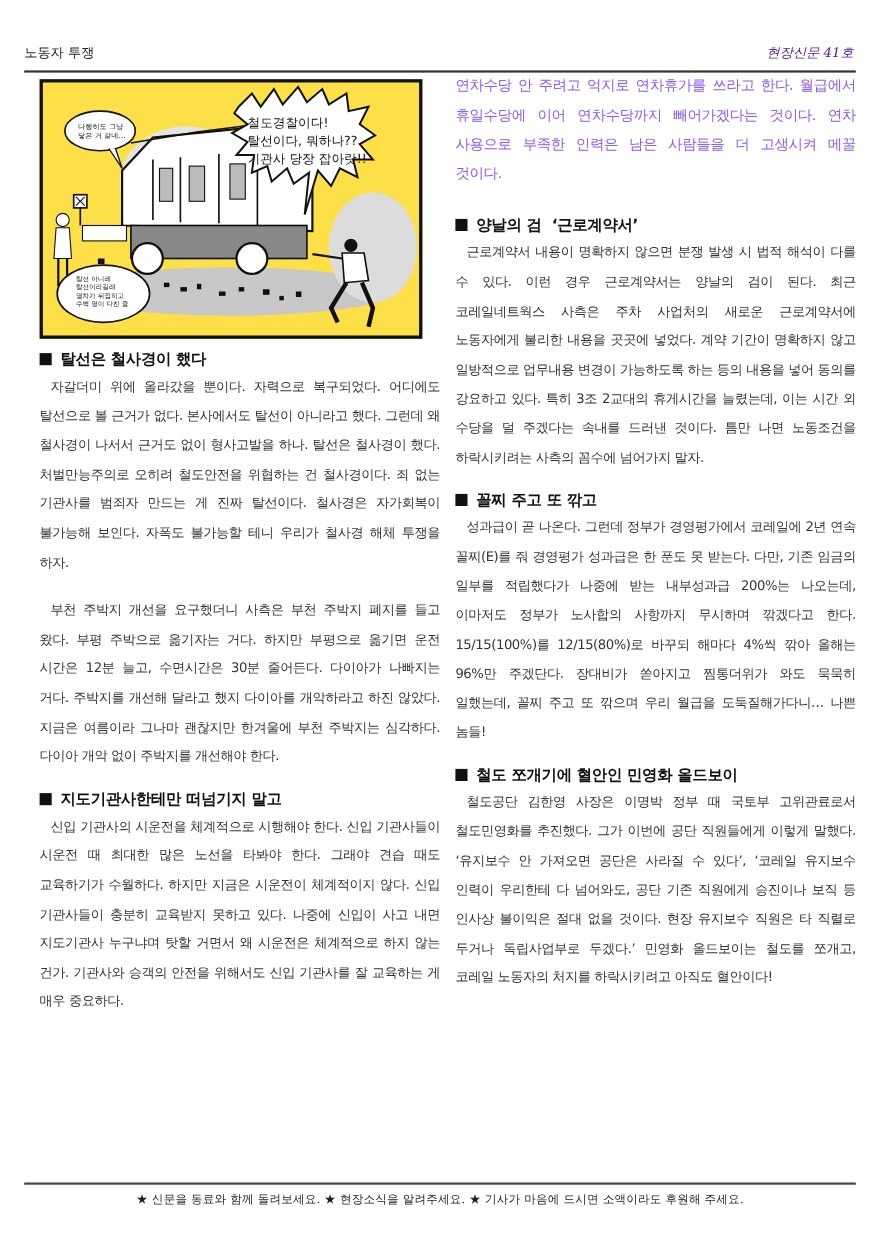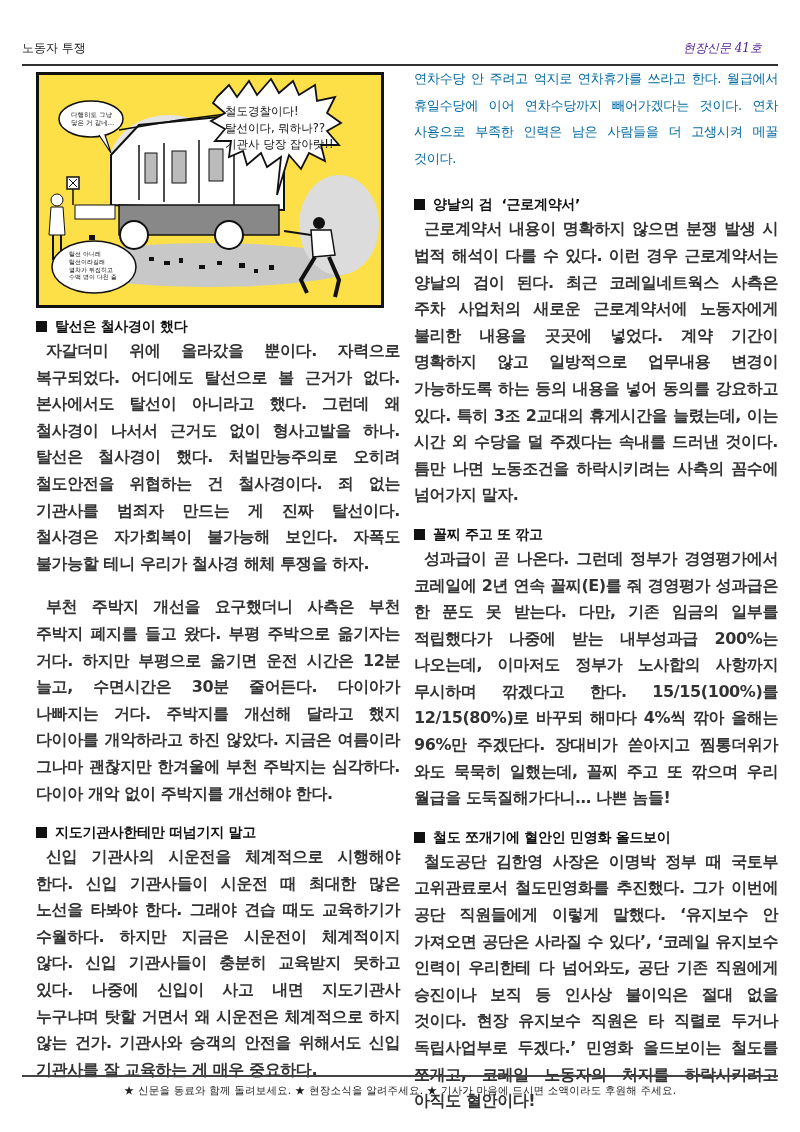--- a/index.html
+++ b/index.html
@@ -1,40 +1,40 @@
 <!DOCTYPE html>
 <html><head>
   <meta charset="utf-8">
   <style>
     html, body { margin: 0; padding: 0; background: #ffffff; }
     body { width: 800px; height: 1132px; position: relative; overflow: hidden;
            font-family: "DejaVu Serif", "Liberation Serif", serif; color: #222; }
-    .header { position: absolute; left: 22px; right: 38px; top: 40px; height: 22px; }
+    .header { position: absolute; left: 22px; right: 24px; top: 40px; height: 22px; }
     .header .left { position: absolute; left: 0; top: 0; font-size: 12px; color: #222; }
     .header .right { position: absolute; right: 0; top: 0; font-size: 12px; color: #4c1d95; font-style: italic; }
     .rule-top { position: absolute; left: 22px; right: 22px; top: 64px; height: 0; border-top: 2px solid #333; }
     .rule-bottom { position: absolute; left: 22px; right: 22px; top: 1075px; height: 0; border-top: 2px solid #444; }
     .footer { position: absolute; left: 0; right: 0; top: 1084px; text-align: center; font-size: 10.5px; color: #222; letter-spacing: 0.2px; }
 
     .col { position: absolute; top: 66px; width: 364px; }
     .col.left { left: 36px; }
     .col.right { left: 414px; top: 66px; }
 
     .comic { position: relative; width: 342px; height: 230px; border: 3px solid #111; margin-top: 6px; margin-bottom: 10px; background: #fde047; overflow: hidden; }
     .comic svg { position: absolute; left: 0; top: 0; }
     .bubble-text { position: absolute; font-family: "DejaVu Sans", sans-serif; color: #111; white-space: pre-line; line-height: 1.3; text-align: left; }
     .bt-left { left: 32px; top: 36px; font-size: 6.5px; }
     .bt-main { left: 186px; top: 28px; font-size: 11.5px; line-height: 1.45; }
     .bt-bottom { left: 30px; top: 175px; font-size: 6px; }
 
     .section { margin-bottom: 17px; }
     .section h2 { font-family: "DejaVu Sans", sans-serif; font-weight: bold; font-size: 14px; margin: 10px 0 2px 0; color: #111; letter-spacing: -0.3px; }
     .section h2 .sq { display: inline-block; width: 11px; height: 11px; background: #111; margin-right: 8px; vertical-align: -1px; }
-    .section p { margin: 0; font-size: 16px; line-height: 26.6px; text-align: justify; text-indent: 10px; color: #333; letter-spacing: -0.4px; word-break: keep-all; font-family: "DejaVu Sans", sans-serif; font-weight: bold; }
-    .cont p { font-size: 13.2px; line-height: 26.6px; margin: 0; text-align: justify; color: #0369a1; letter-spacing: -0.4px; word-break: keep-all; font-family: "DejaVu Sans", sans-serif; }
+    .section p { margin: 0; font-size: 12px; line-height: 26.6px; text-align: justify; text-indent: 10px; color: #333; letter-spacing: -0.4px; word-break: keep-all; font-family: "DejaVu Sans", sans-serif; }
+    .cont p { font-size: 13.2px; line-height: 26.6px; margin: 0; text-align: justify; color: #8b5cf6; letter-spacing: -0.4px; word-break: keep-all; font-family: "DejaVu Sans", sans-serif; }
     .cont p.indent { text-indent: 10px; }
     .cont { margin-bottom: 24px; }
   </style>
 </head>
 <body>
 
 <div class="header">
   <span class="left">노동자 투쟁</span>
   <span class="right">현장신문 41호</span>
 </div>

